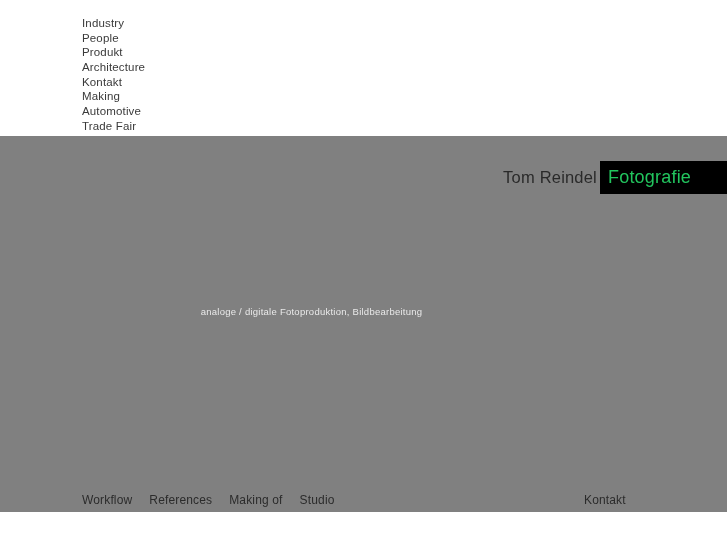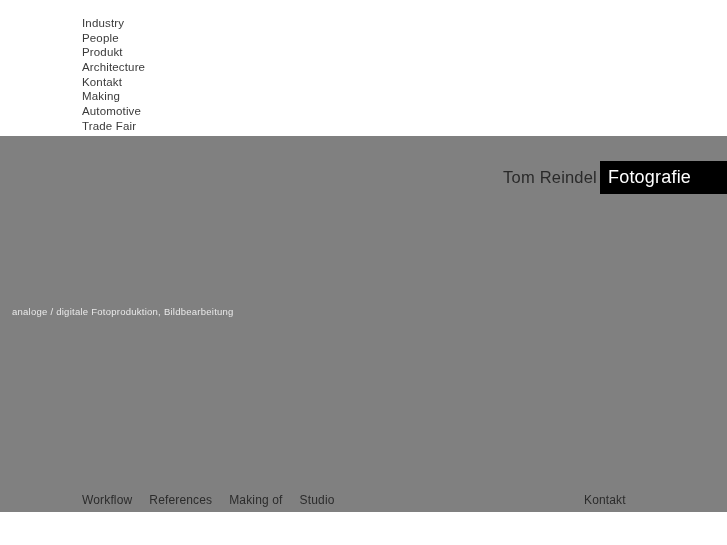--- a/index.html
+++ b/index.html
@@ -80,31 +80,32 @@
     height: 33px;
     background: #000000;
   }
   #brand-word {
     position: absolute;
     left: 8px;
     top: 0;
     height: 33px;
     line-height: 33px;
     font-size: 18px;
-    color: #ffffff;
+    color: #22c55e;
     letter-spacing: 0.2px;
     white-space: nowrap;
   }
 
   
   #tagline {
     position: absolute;
-    left: 12px;
+    left: 0;
     top: 170px;
     width: 623px;
+    text-align: center;
     font-size: 9.5px;
     color: #e9e9e9;
     letter-spacing: 0.25px;
     white-space: nowrap;
   }
 
   
   #footer {
     position: absolute;
     left: 0;

